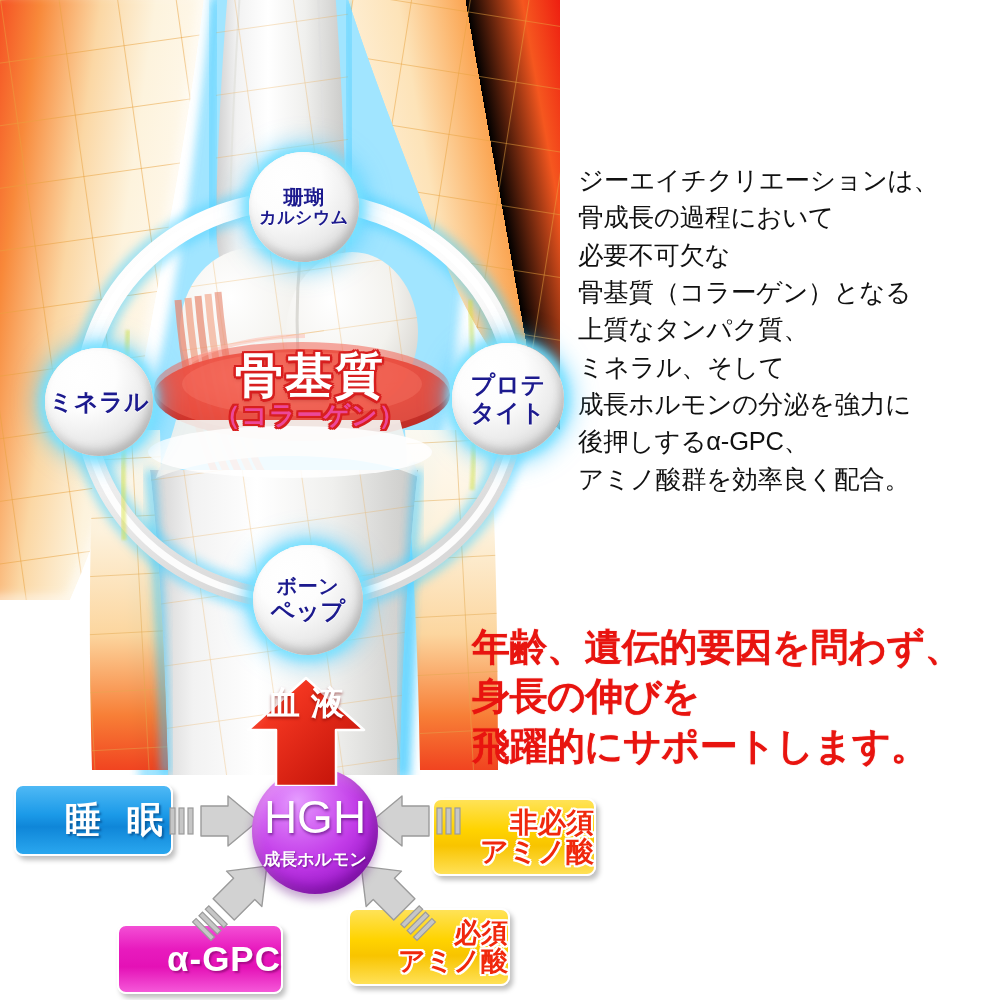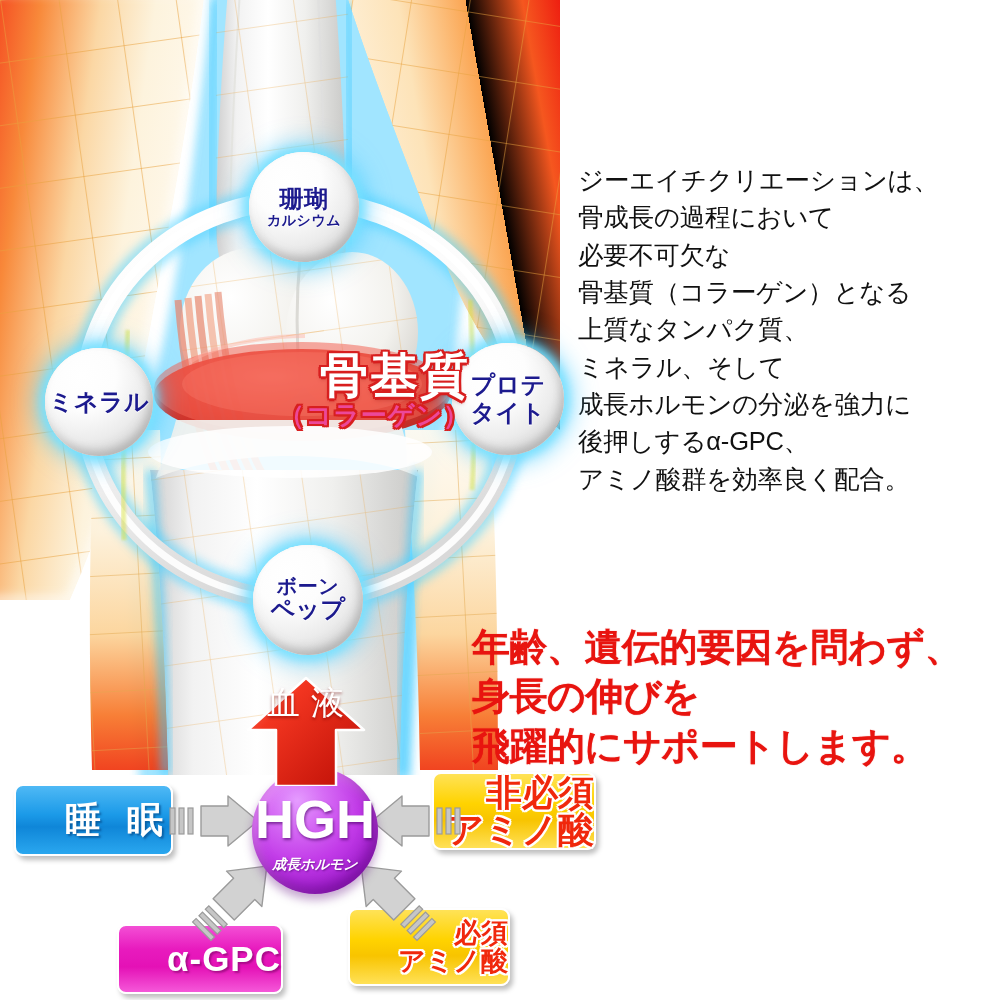--- a/index.html
+++ b/index.html
@@ -32,38 +32,38 @@
     color:#1c1a8e;
     text-shadow:0 1px 0 rgba(255,255,255,.9), 0 0 2px rgba(255,255,255,.9);
     font-weight:bold;
     letter-spacing:.5px;
     z-index:6;
   }
   .bub-l1{font-size:23px;}
   .bub-l2{font-size:21px;}
 
   #bubble-calcium{left:249px;top:152px;width:110px;height:110px;}
-  #bubble-calcium .bub-l1{font-size:24px;}
-  #bubble-calcium .bub-l2{font-size:14px;margin-top:1px;}
+  #bubble-calcium .bub-l1{font-size:20px;}
+  #bubble-calcium .bub-l2{font-size:17px;margin-top:1px;}
 
   #bubble-mineral{left:45px;top:348px;width:108px;height:108px;}
   #bubble-mineral .bub-l1{font-size:24px;}
 
   #bubble-prototight{left:452px;top:343px;width:112px;height:112px;}
   #bubble-prototight .bub-l1{font-size:24px;}
   #bubble-prototight .bub-l2{font-size:24px;margin-top:2px;}
 
   #bubble-bonepep{left:253px;top:545px;width:110px;height:110px;}
   #bubble-bonepep .bub-l1{font-size:20px;}
-  #bubble-bonepep .bub-l2{font-size:24px;margin-top:1px;font-family:Liberation Mono, monospace;}
+  #bubble-bonepep .bub-l2{font-size:24px;margin-top:1px;}
 
   
   #collagen-label{
     position:absolute;left:150px;top:352px;width:320px;
-    text-align:right;z-index:7;pointer-events:none;
+    text-align:center;z-index:7;pointer-events:none;
   }
   #collagen-label .cg-main{
     font-size:48px;font-weight:bold;color:#ffffff;line-height:1.0;
     letter-spacing:2px;
     text-shadow:
       -2px -2px 0 #d81f1f, 2px -2px 0 #d81f1f, -2px 2px 0 #d81f1f, 2px 2px 0 #d81f1f,
       0 -2.5px 0 #d81f1f, 0 2.5px 0 #d81f1f, -2.5px 0 0 #d81f1f, 2.5px 0 0 #d81f1f,
       0 3px 4px rgba(120,0,0,.35);
   }
   #collagen-label .cg-sub{
@@ -71,21 +71,21 @@
     letter-spacing:1px;
     text-shadow:
       -2px -2px 0 #d81f1f, 2px -2px 0 #d81f1f, -2px 2px 0 #d81f1f, 2px 2px 0 #d81f1f,
       0 -2px 0 #d81f1f, 0 2px 0 #d81f1f, -2px 0 0 #d81f1f, 2px 0 0 #d81f1f;
   }
 
   
   #blood-arrow{position:absolute;left:246px;top:676px;width:120px;height:110px;z-index:8;}
   #blood-arrow-text{
     position:absolute;left:246px;top:686px;width:120px;text-align:center;z-index:9;
-    color:#ffffff;font-weight:normal;font-size:33px;line-height:1.02;letter-spacing:1px;
+    color:#ffffff;font-weight:bold;font-size:33px;line-height:1.02;letter-spacing:1px;
     text-shadow:0 2px 3px rgba(120,0,0,.55);
     pointer-events:none;
   }
 
   
   #body-copy{
     position:absolute;left:578px;top:128px;width:412px;
     font-size:25.5px;line-height:1.465;color:#111111;font-weight:500;
     letter-spacing:-0.2px;
     white-space:pre-line;
@@ -120,24 +120,24 @@
   
   #box-agpc{
     left:117px;top:164px;width:162px;height:66px;
     background:linear-gradient(180deg,#f34fd5 0%,#e81bbe 35%,#e411b6 62%,#f558d9 100%);
     border:2px solid #ffffff;
     color:#ffffff;font-size:35px;letter-spacing:1px;
     text-shadow:2px 2px 2px rgba(110,0,90,.5);
   }
   
   #box-nonessential{
-    left:432px;top:12px;width:160px;height:74px;
+    left:432px;top:38px;width:160px;height:74px;
     background:linear-gradient(180deg,#ffe257 0%,#ffd300 40%,#f8c400 62%,#ffe157 100%);
     border:2px solid #ffffff;
-    color:#f0280c;font-size:36px;
+    color:#f0280c;font-size:28px;
     text-shadow:
       -1.6px -1.6px 0 #ffffff, 1.6px -1.6px 0 #ffffff,
       -1.6px 1.6px 0 #ffffff, 1.6px 1.6px 0 #ffffff,
       0 2px 0 #ffffff, 0 -2px 0 #ffffff, 2px 0 0 #ffffff, -2px 0 0 #ffffff;
   }
   #box-essential{
     left:348px;top:148px;width:158px;height:74px;
     background:linear-gradient(180deg,#ffe257 0%,#ffd300 40%,#f8c400 62%,#ffe157 100%);
     border:2px solid #ffffff;
     color:#f0280c;font-size:27px;
@@ -151,27 +151,26 @@
   #hgh-sphere{
     position:absolute;left:252px;top:8px;width:126px;height:126px;border-radius:50%;
     background:
       radial-gradient(circle at 36% 26%, #e59cff 0%, #d66cf5 22%, #c23be8 50%, #a01bce 78%, #7d0fa8 100%);
     box-shadow:0 6px 10px rgba(90,0,120,.35), inset -4px -6px 14px rgba(80,0,110,.5),
                inset 4px 5px 12px rgba(255,200,255,.45);
     display:flex;flex-direction:column;align-items:center;justify-content:center;
     z-index:5;
   }
   #hgh-sphere .hgh-main{
-    font-size:54px;font-weight:bold;color:#ffffff;line-height:1;letter-spacing:0px;
+    font-size:46px;font-weight:normal;color:#ffffff;line-height:1;letter-spacing:0px;
     text-shadow:1px 2px 3px rgba(70,0,100,.6);
   }
   #hgh-sphere .hgh-sub{
-    font-size:14px;font-weight:bold;color:#ffffff;line-height:1;margin-top:11px;letter-spacing:0px;
+    font-size:17px;font-weight:bold;color:#ffffff;line-height:1;margin-top:11px;letter-spacing:0px;
     text-shadow:1px 1px 2px rgba(70,0,100,.6);
-    font-style:italic;
   }
 
   .flow-arrow{position:absolute;z-index:4;}
 </style>
 </head>
 <body>
 
 <div id="stage">
 
   <div id="knee-illustration">

